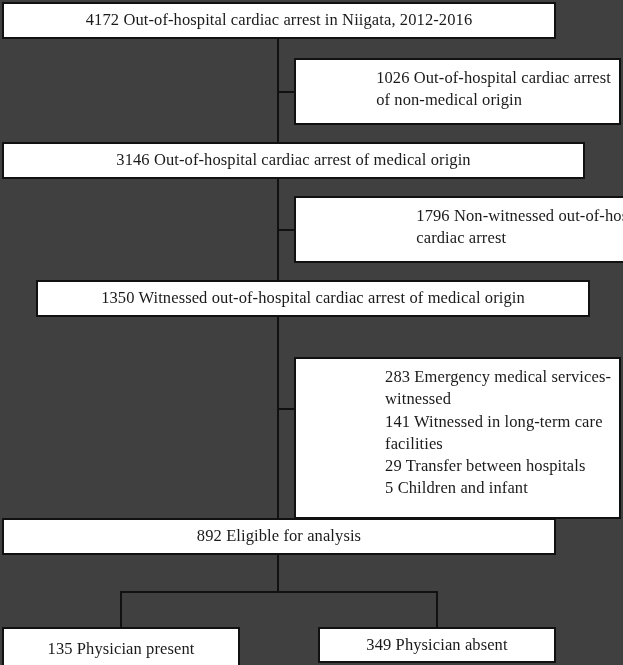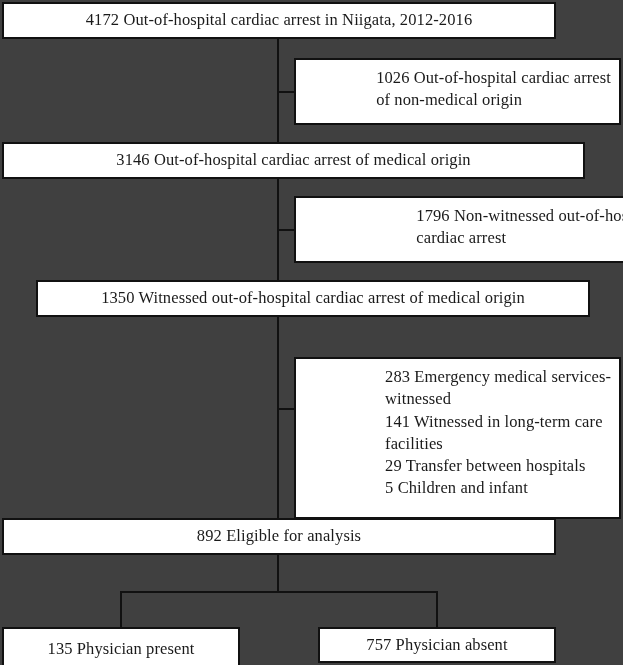--- a/index.html
+++ b/index.html
@@ -102,16 +102,16 @@
 
   <div class="box center" style="left:2px; top:518px; width:554px; height:37px;">
     <span class="box-text">892 Eligible for analysis</span>
   </div>
 
   <div class="box center" style="left:2px; top:627px; width:238px; height:44px;">
     <span class="box-text">135 Physician present</span>
   </div>
 
   <div class="box center" style="left:318px; top:627px; width:238px; height:36px;">
-    <span class="box-text">757 Physician absent</span>
+    <span class="box-text">349 Physician absent</span>
   </div>
 
 </div>
 
 </body></html>

